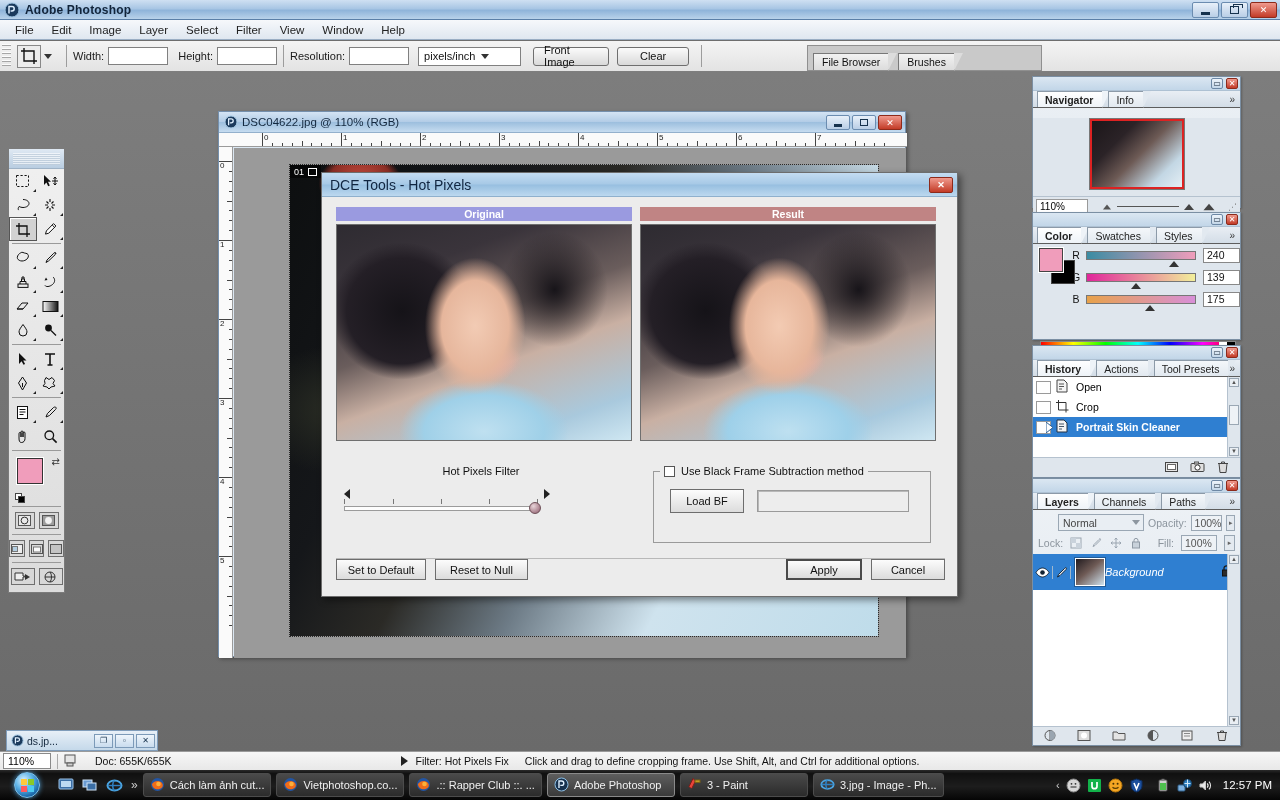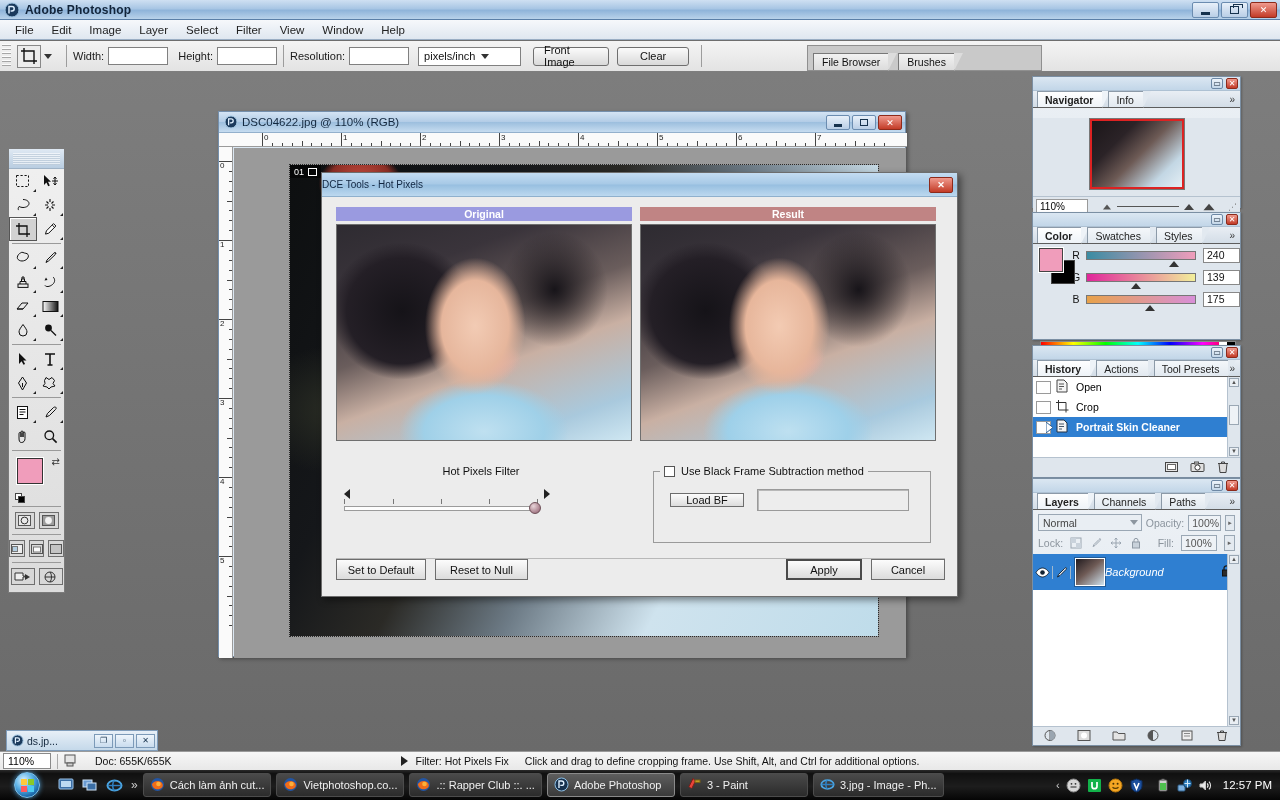--- a/index.html
+++ b/index.html
@@ -127,21 +127,21 @@
   .c-tag { position:absolute; left:0; top:0; height:13px; background:rgba(0,0,0,.55);
     color:#fff; font-size:9px; display:flex; align-items:center; gap:4px; padding:0 4px; z-index:4;}
   .c-tag i { display:inline-block; width:9px; height:8px; border:1px solid #fff; font-style:normal;}
 
   
   #dlg { position:absolute; left:321px; top:172px; width:637px; height:425px;
     background:#ececec; border:1px solid #6d6d6d; box-shadow:3px 3px 7px rgba(0,0,0,.45); }
   #dlg-title { height:24px;
     background:linear-gradient(to bottom,#c3dcf2 0%,#a7c9e6 48%,#97bfe0 52%,#bcd8ef 100%);
     display:flex; align-items:center; border-bottom:1px solid #8fb0cd; }
-  #dlg-title span.t { font-size:10px; color:#102540; padding-left:0; }
+  #dlg-title span.t { font-size:14px; color:#102540; padding-left:8px; }
   #dlg-close { position:absolute; right:4px; top:4px; width:24px; height:16px; border:1px solid #8d2a1b;
     border-radius:2px; background:linear-gradient(to bottom,#f09a8e,#c33b27); color:#fff;
     display:flex; align-items:center; justify-content:center; font-size:9px; font-weight:bold; }
   .prev-hdr { height:14px; color:#fff; font-size:10.5px; font-weight:bold;
     display:flex; align-items:center; justify-content:center; }
   .prev-frame { border:1px solid #6f6f6f; overflow:hidden; position:relative; }
   .portrait {
     position:absolute; inset:0;
     background:
       radial-gradient(ellipse 70px 95px at 47% 47%, #f2cbb4 0%, #e6b69c 48%, rgba(0,0,0,0) 72%),
@@ -227,21 +227,21 @@
   .hist-row { height:20px; display:flex; align-items:center; background:#fff; }
   .hist-row.sel { background:#2f7fd1; color:#fff; font-weight:bold; font-style:normal; }
   .hist-chk { width:15px; height:13px; border:1px solid #9a9a9a; background:#fff; margin:0 4px 0 3px; }
   .hist-ico { width:16px; height:16px; margin-right:5px; position:relative; }
   .hist-txt { font-size:10.5px; }
   .pal-foot { height:19px; display:flex; align-items:center; justify-content:flex-end; gap:11px;
     padding-right:9px; background:#dfe6ed; border-top:1px solid #b5c2cf; }
   .pf-ico { width:15px; height:14px; }
 
   
-  .lyr-top { display:flex; align-items:center; gap:4px; padding:4px 5px 2px 5px; }
+  .lyr-top { display:flex; align-items:center; gap:4px; padding:4px 5px 2px 5px;margin-left:20px; }
   .lyr-mode { width:115px; height:17px; background:#e9eef3; border:1px solid #9aa7b4; font-size:10.5px;
     display:flex; align-items:center; justify-content:space-between; padding:0 3px 0 4px; color:#444;}
   .lyr-lbl { font-size:10.5px; color:#8b949d; }
   .lyr-num { width:36px; height:16px; background:#eef2f6; border:1px solid #9aa7b4; font-size:10.5px;
     display:flex; align-items:center; padding-left:3px; color:#555; }
   .lyr-spin { width:11px; height:16px; border:1px solid #9aa7b4; background:#e4eaf0;
     display:flex;align-items:center;justify-content:center;font-size:7px;color:#666;}
   .lock-row { display:flex; align-items:center; gap:7px; padding:2px 5px 3px 5px; }
   .lk-ico { width:13px; height:13px; }
   .lyr-item { height:36px; display:flex; align-items:center; background:#2f7fd1; }
@@ -783,21 +783,21 @@
         <div class="sld-thumb" style="position:absolute;left:185px;top:-4px"></div>
       </div>
     </div>
 
     <fieldset class="dlg-group" style="left:331px;top:292px;width:278px;height:78px;padding:0;margin:0">
       <legend style="display:flex;align-items:center;gap:6px;margin-left:6px;padding:0 4px;">
         <i class="dlg-chk"></i>
         <span style="font-size:11px;color:#111">Use Black Frame Subtraction method</span>
       </legend>
       <div style="display:flex;align-items:center;gap:13px;padding:12px 0 0 16px;">
-        <div class="dlg-btn" style="width:74px;height:14px">Load BF</div>
+        <div class="dlg-btn" style="width:74px;height:24px">Load BF</div>
         <input class="dlg-field" style="width: 152px;" value="">
       </div>
     </fieldset>
 
     <div style="position:absolute;left:14px;top:385px;width:609px;height:1px;background:#b8b8b8"></div>
 
     <div class="dlg-btn" style="position:absolute;left:14px;top:386px;width:90px">Set to Default</div>
     <div class="dlg-btn" style="position:absolute;left:113px;top:386px;width:93px">Reset to Null</div>
     <div class="dlg-btn def" style="position:absolute;left:464px;top:386px;width:76px">Apply</div>
     <div class="dlg-btn" style="position:absolute;left:549px;top:386px;width:74px">Cancel</div>

